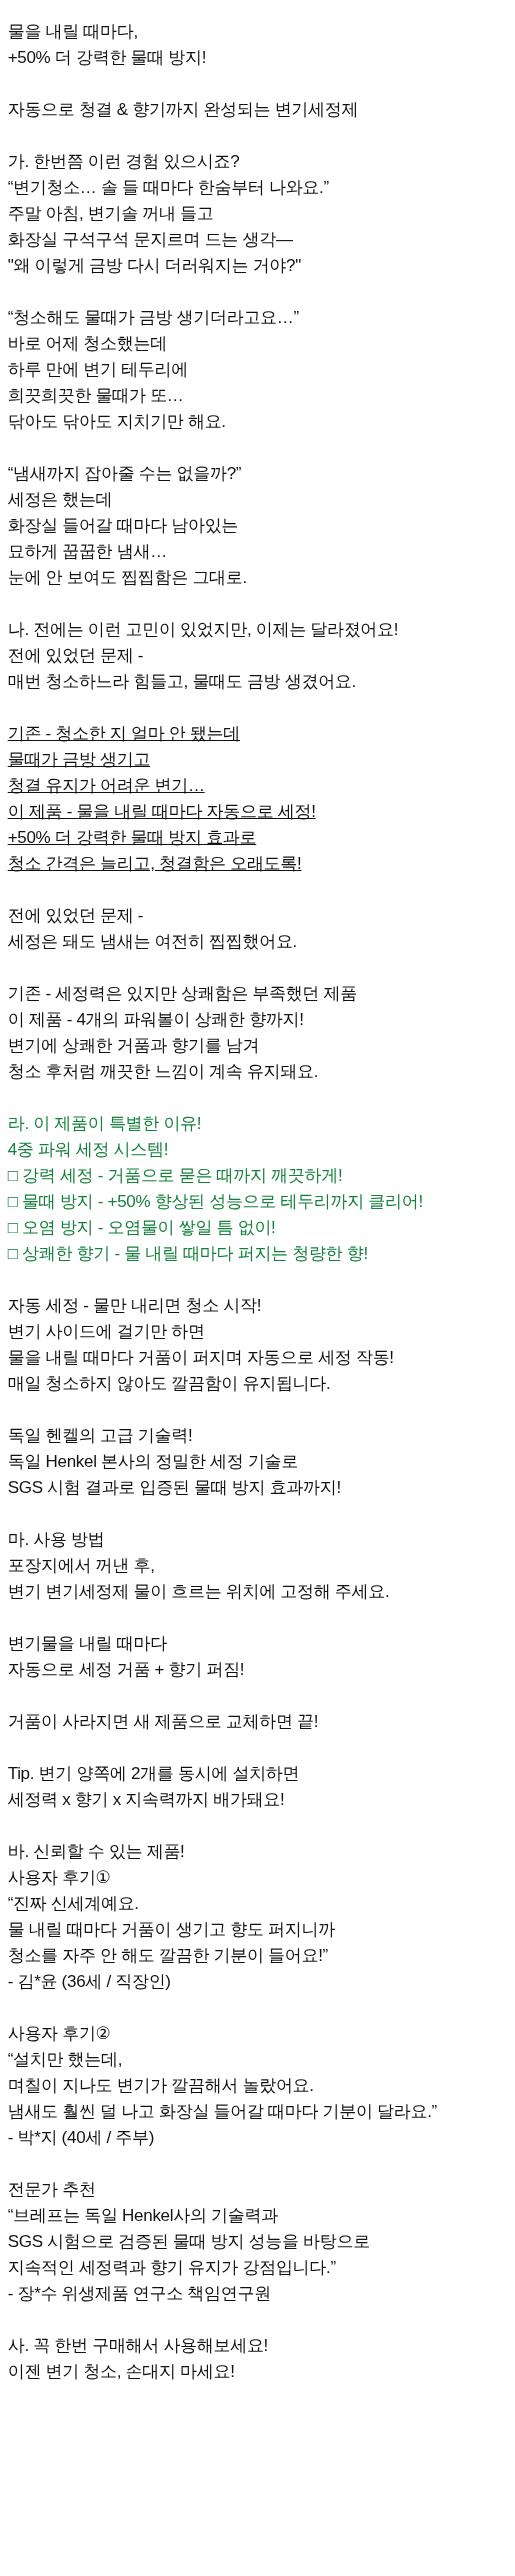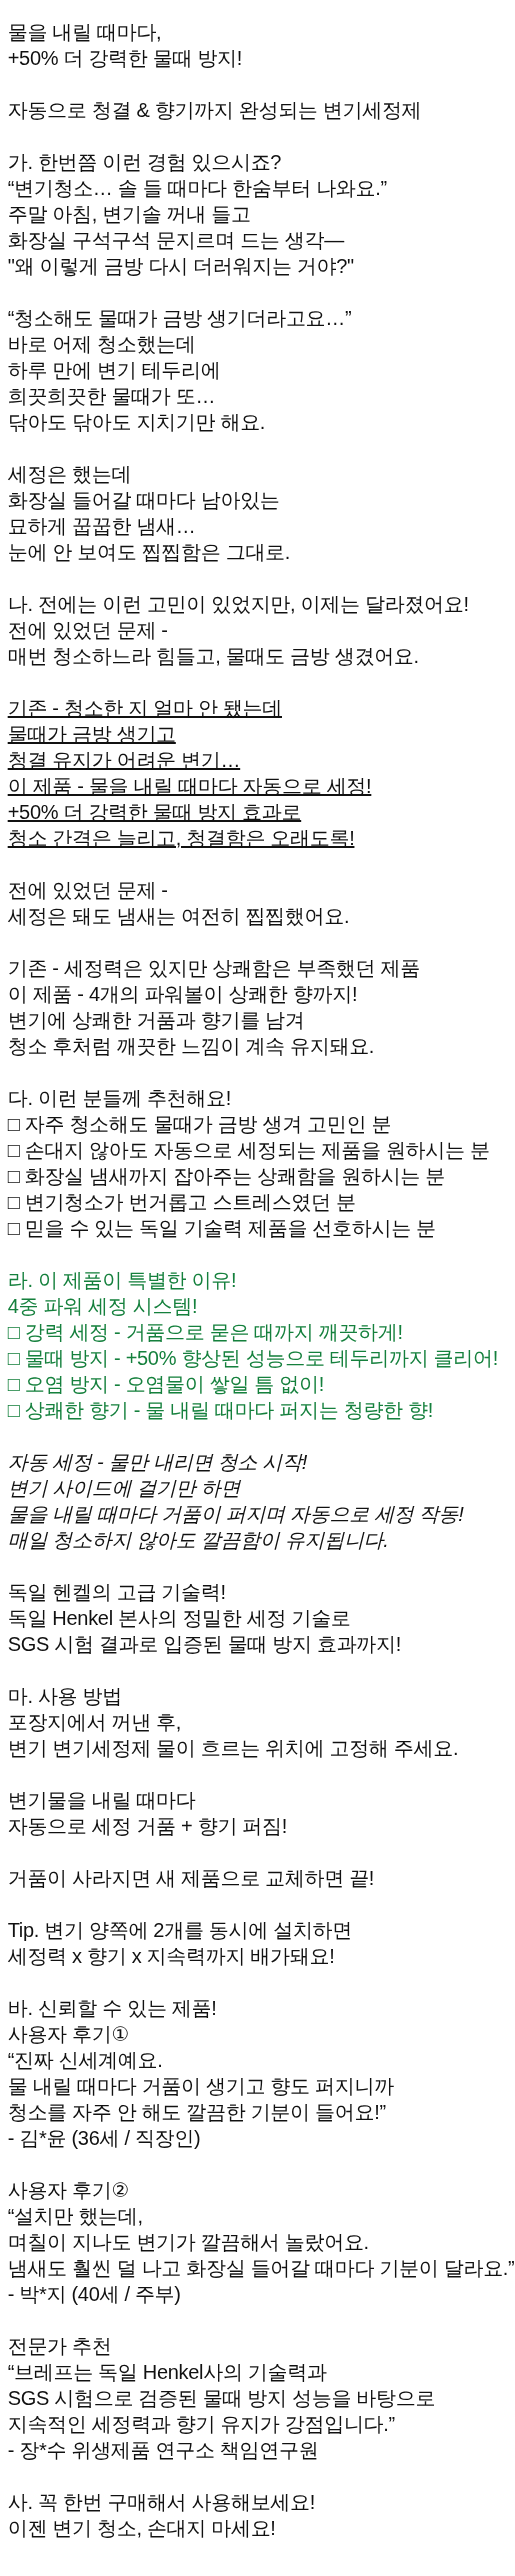--- a/index.html
+++ b/index.html
@@ -13,21 +13,21 @@
     min-height: 2890px;
     box-sizing: border-box;
     background: #ffffff;
     padding: 18.5px 7.7px 0 7.7px;
     overflow: hidden;
   }
   .para {
     margin: 0 0 26px 0;
     padding: 0;
     font-family: "Liberation Sans", "DejaVu Sans", sans-serif;
-    font-size: 20px;
+    font-size: 17px;
     line-height: 26px;
     font-weight: 400;
     color: #111111;
     letter-spacing: -0.3px;
   }
   .line {
     display: block;
     white-space: nowrap;
   }
 </style>
@@ -51,20 +51,21 @@
         <span class="line">"왜 이렇게 금방 다시 더러워지는 거야?"</span>
       </p>
       <p class="para" style="color: rgb(17, 17, 17);">
         <span class="line">“청소해도 물때가 금방 생기더라고요…”</span>
         <span class="line">바로 어제 청소했는데</span>
         <span class="line">하루 만에 변기 테두리에</span>
         <span class="line">희끗희끗한 물때가 또…</span>
         <span class="line">닦아도 닦아도 지치기만 해요.</span>
       </p>
       <p class="para" style="color: rgb(17, 17, 17);">
+        <span class="line">“냄새까지 잡아줄 수는 없을까?”</span>
         <span class="line">세정은 했는데</span>
         <span class="line">화장실 들어갈 때마다 남아있는</span>
         <span class="line">묘하게 꿉꿉한 냄새…</span>
         <span class="line">눈에 안 보여도 찝찝함은 그대로.</span>
       </p>
       <p class="para" style="color: rgb(17, 17, 17);">
         <span class="line">나. 전에는 이런 고민이 있었지만, 이제는 달라졌어요!</span>
         <span class="line">전에 있었던 문제 -</span>
         <span class="line">매번 청소하느라 힘들고, 물때도 금방 생겼어요.</span>
       </p>
@@ -79,37 +80,29 @@
       <p class="para" style="color: rgb(17, 17, 17);">
         <span class="line">전에 있었던 문제 -</span>
         <span class="line">세정은 돼도 냄새는 여전히 찝찝했어요.</span>
       </p>
       <p class="para" style="color: rgb(17, 17, 17);">
         <span class="line">기존 - 세정력은 있지만 상쾌함은 부족했던 제품</span>
         <span class="line">이 제품 - 4개의 파워볼이 상쾌한 향까지!</span>
         <span class="line">변기에 상쾌한 거품과 향기를 남겨</span>
         <span class="line">청소 후처럼 깨끗한 느낌이 계속 유지돼요.</span>
       </p>
-      <p class="para" style="color: rgb(17, 17, 17);">
-        <span class="line">다. 이런 분들께 추천해요!</span>
-        <span class="line">□ 자주 청소해도 물때가 금방 생겨 고민인 분</span>
-        <span class="line">□ 손대지 않아도 자동으로 세정되는 제품을 원하시는 분</span>
-        <span class="line">□ 화장실 냄새까지 잡아주는 상쾌함을 원하시는 분</span>
-        <span class="line">□ 변기청소가 번거롭고 스트레스였던 분</span>
-        <span class="line">□ 믿을 수 있는 독일 기술력 제품을 선호하시는 분</span>
-      </p>
       <p class="para" style="color: #15803d;">
         <span class="line">라. 이 제품이 특별한 이유!</span>
         <span class="line">4중 파워 세정 시스템!</span>
         <span class="line">□ 강력 세정 - 거품으로 묻은 때까지 깨끗하게!</span>
         <span class="line">□ 물때 방지 - +50% 향상된 성능으로 테두리까지 클리어!</span>
         <span class="line">□ 오염 방지 - 오염물이 쌓일 틈 없이!</span>
         <span class="line">□ 상쾌한 향기 - 물 내릴 때마다 퍼지는 청량한 향!</span>
       </p>
-      <p class="para" style="color: rgb(17, 17, 17); font-style: italic;">
+      <p class="para" style="color: rgb(17, 17, 17);">
         <span class="line">자동 세정 - 물만 내리면 청소 시작!</span>
         <span class="line">변기 사이드에 걸기만 하면</span>
         <span class="line">물을 내릴 때마다 거품이 퍼지며 자동으로 세정 작동!</span>
         <span class="line">매일 청소하지 않아도 깔끔함이 유지됩니다.</span>
       </p>
       <p class="para" style="color: rgb(17, 17, 17);">
         <span class="line">독일 헨켈의 고급 기술력!</span>
         <span class="line">독일 Henkel 본사의 정밀한 세정 기술로</span>
         <span class="line">SGS 시험 결과로 입증된 물때 방지 효과까지!</span>
       </p>

